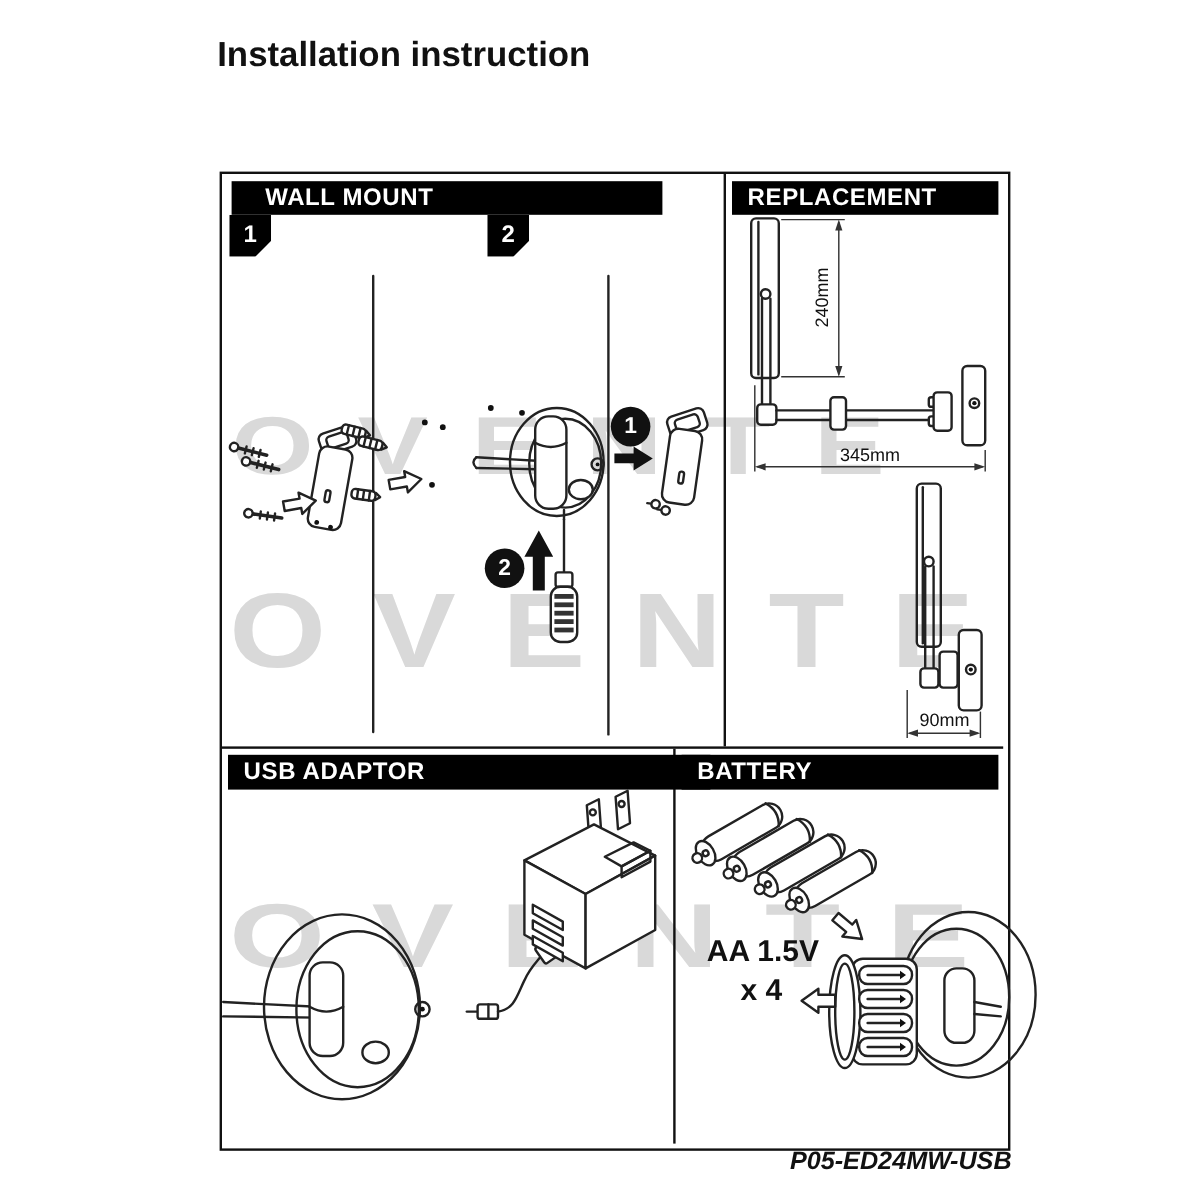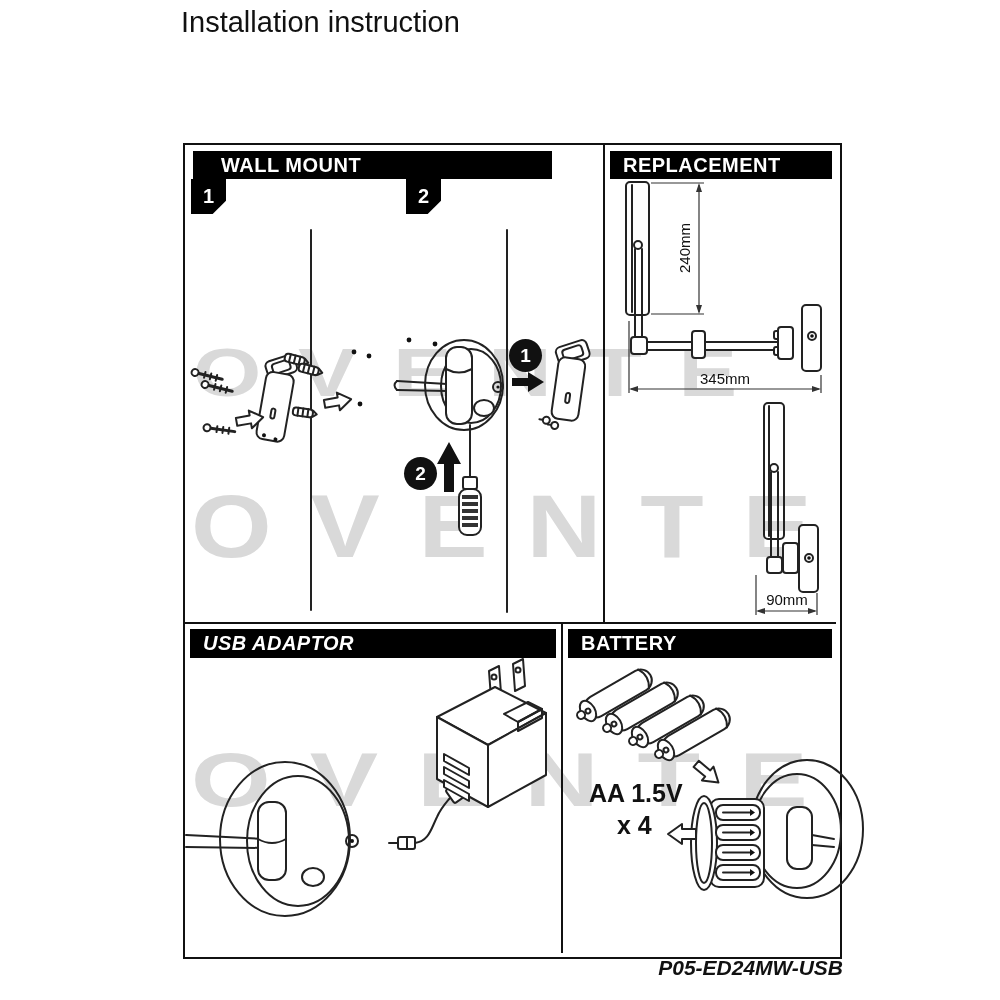--- a/index.html
+++ b/index.html
@@ -5,32 +5,32 @@
   html,body{margin:0;padding:0;}
   body{width:1000px;height:1000px;background:#fff;position:relative;overflow:hidden;
        font-family:"Liberation Sans",sans-serif;color:#111;}
   
   .watermark{position:absolute;z-index:0;font-weight:bold;color:#d9d9d9;line-height:1;
              white-space:nowrap;transform-origin:left top;user-select:none;}
   #wm1{left:193px;top:338px;font-size:72px;letter-spacing:30px;transform:scaleX(1.22) scaleY(0.95);}
   #wm2{left:191px;top:482px;font-size:96px;letter-spacing:36px;transform:scaleX(1.08) scaleY(0.92);}
   #wm3{left:191px;top:742px;font-size:84px;letter-spacing:32px;transform:scaleX(1.22) scaleY(0.90);}
   
-  #title{position:absolute;left:181px;top:4px;font-size:29px;font-weight:normal;line-height:37px;z-index:2;}
+  #title{position:absolute;left:181px;top:28px;font-size:29px;font-weight:bold;line-height:37px;z-index:2;}
   
   #main-box{position:absolute;left:183px;top:143px;width:655px;height:812px;
             border:2px solid #111;z-index:1;}
   .div-v-top{position:absolute;left:418px;top:0;width:2px;height:477px;background:#111;}
   .div-h{position:absolute;left:0;top:477px;width:651px;height:2px;background:#111;}
   .div-v-bot{position:absolute;left:376px;top:479px;width:2px;height:329px;background:#111;}
   .bar{position:absolute;background:#000;color:#fff;font-weight:bold;font-size:20px;
        line-height:28px;padding-left:13px;letter-spacing:.5px;box-sizing:border-box;}
   #bar-wall{left:8px;top:6px;width:359px;height:28px;padding-left:28px;}
   #bar-dim{left:425px;top:6px;width:222px;height:28px;}
-  #bar-usb{left:5px;top:484px;width:366px;height:29px;font-style:italic;}
+  #bar-usb{left:5px;top:484px;width:402px;height:29px;}
   #bar-batt{left:383px;top:484px;width:264px;height:29px;}
   .sq-badge{position:absolute;width:35px;height:35px;background:#000;color:#fff;font-weight:bold;
             font-size:20px;display:flex;align-items:center;justify-content:center;
             clip-path:polygon(0 0,100% 0,100% 62%,62% 100%,0 100%);}
   #sq1{left:6px;top:34px;} #sq2{left:221px;top:34px;}
   .circle-badge{position:absolute;width:33px;height:33px;background:#111;color:#fff;border-radius:50%;
             font-weight:bold;font-size:19px;display:flex;align-items:center;justify-content:center;}
   #cb1{left:324px;top:194px;} #cb2{left:219px;top:312px;}
   svg{position:absolute;overflow:visible;}
   #svg-wall{left:2px;top:36px;}

